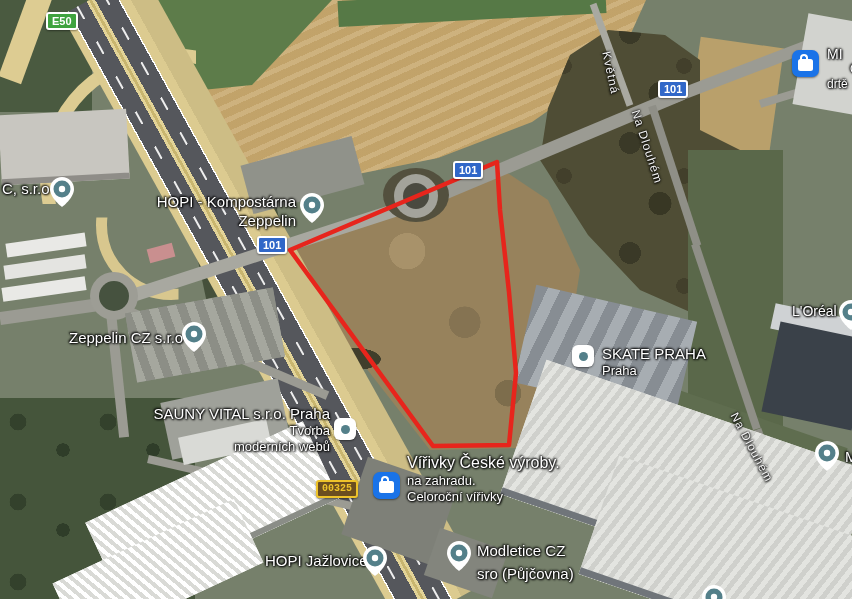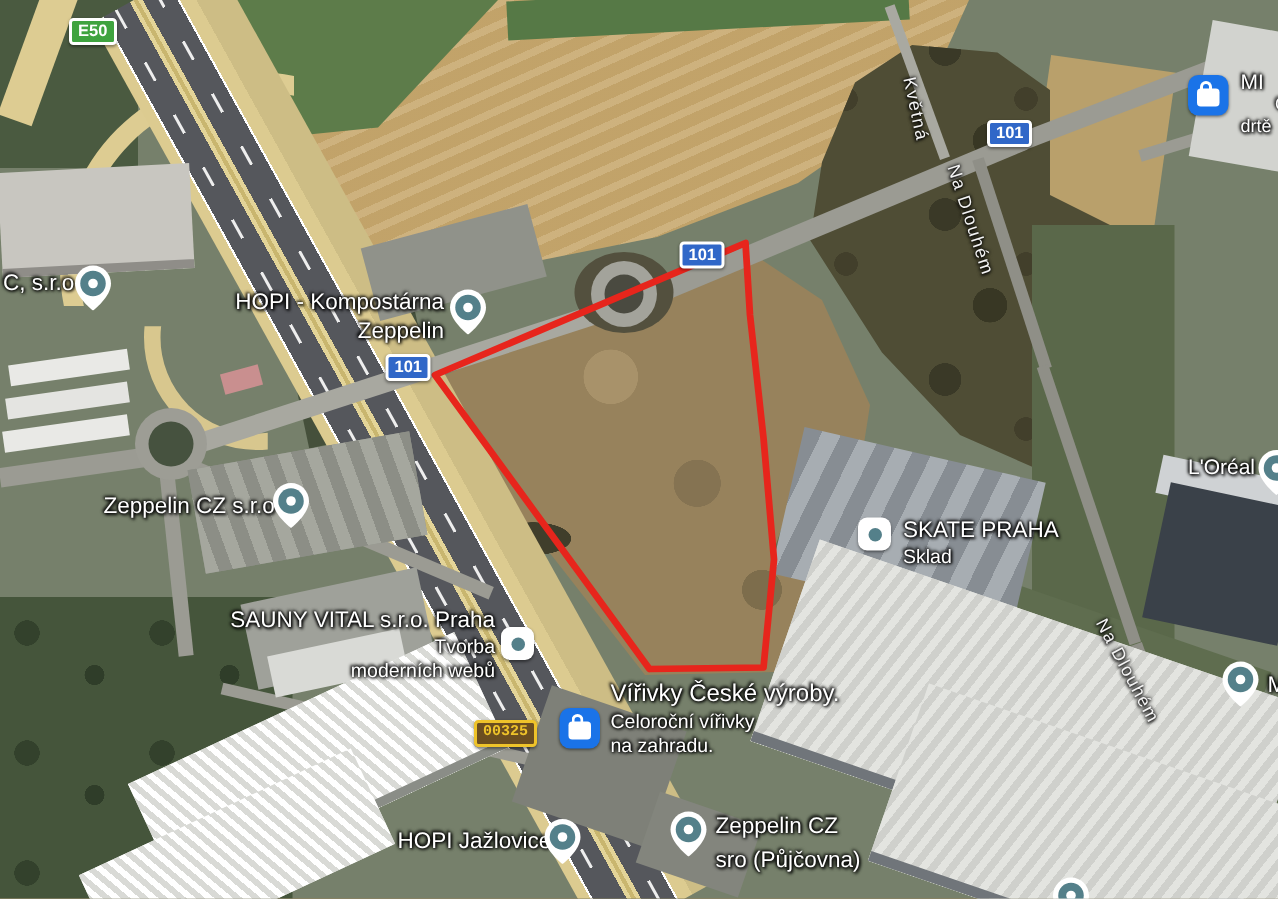--- a/index.html
+++ b/index.html
@@ -194,30 +194,30 @@
 <div class="sq-icon" style="left:334px;top:418px;">
   <div class="dot" style="background: rgb(84, 128, 138);"></div>
 </div>
 
 <div class="shop-icon" style="left: 373px; top: 472px; background: rgb(26, 115, 232);">
   <div class="handle"></div>
   <div class="bag"></div>
 </div>
 <div class="lbl lbl-lg" style="left:407px;top:452px;">
   <div>Vířivky České výroby.</div>
+  <div class="lbl-sm" style="position:static;">na zahradu.</div>
   <div class="lbl-sm" style="position:static;">Celoroční vířivky</div>
-  <div class="lbl-sm" style="position:static;">na zahradu.</div>
 </div>
 
 <div class="sq-icon" style="left:572px;top:345px;">
   <div class="dot" style="background: rgb(84, 128, 138);"></div>
 </div>
 <div class="lbl" style="left:602px;top:344px;">
   <div>SKATE PRAHA</div>
-  <div class="lbl-sm" style="position:static;">Sklad</div>
+  <div class="lbl-sm" style="position:static;">Praha</div>
 </div>
 
 <div class="lbl" style="left:792px;top:302px;font-size:14px;">L'Oréal</div>
 <svg class="pin" style="left:838px;top:299px;" viewBox="0 0 26 32">
   <path d="M13 1 C6.4 1 1 6.4 1 13 c0 9 12 18 12 18 s12 -9 12 -18 C25 6.4 19.6 1 13 1 Z" fill="#ffffff"></path>
   <circle cx="13" cy="13" r="8.5" fill="#54808a"></circle>
   <circle cx="13" cy="13" r="3.2" fill="#ffffff"></circle>
 </svg>
 
 <div class="shop-icon" style="left: 792px; top: 50px; background: rgb(26, 115, 232);">
@@ -236,21 +236,21 @@
   <circle cx="13" cy="13" r="8.5" fill="#54808a"></circle>
   <circle cx="13" cy="13" r="3.2" fill="#ffffff"></circle>
 </svg>
 
 <svg class="pin" style="left:446px;top:540px;" viewBox="0 0 26 32">
   <path d="M13 1 C6.4 1 1 6.4 1 13 c0 9 12 18 12 18 s12 -9 12 -18 C25 6.4 19.6 1 13 1 Z" fill="#ffffff"></path>
   <circle cx="13" cy="13" r="8.5" fill="#54808a"></circle>
   <circle cx="13" cy="13" r="3.2" fill="#ffffff"></circle>
 </svg>
 <div class="lbl" style="left:477px;top:539px;line-height:23px;">
-  <div>Zeppelin CZ</div>
+  <div>Modletice CZ</div>
   <div>sro (Půjčovna)</div>
 </div>
 
 <svg class="pin" style="left:814px;top:440px;" viewBox="0 0 26 32">
   <path d="M13 1 C6.4 1 1 6.4 1 13 c0 9 12 18 12 18 s12 -9 12 -18 C25 6.4 19.6 1 13 1 Z" fill="#ffffff"></path>
   <circle cx="13" cy="13" r="8.5" fill="#54808a"></circle>
   <circle cx="13" cy="13" r="3.2" fill="#ffffff"></circle>
 </svg>
 <div class="lbl" style="left:845px;top:447px;">M</div>
 

